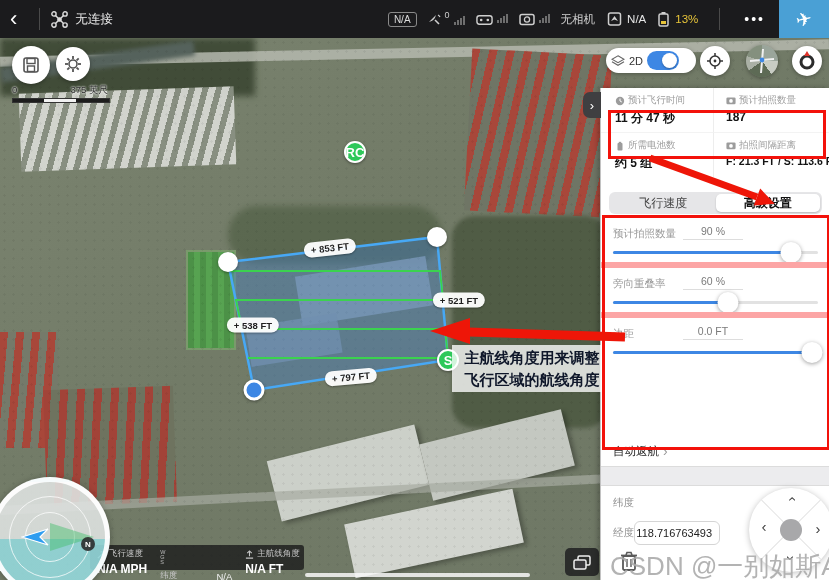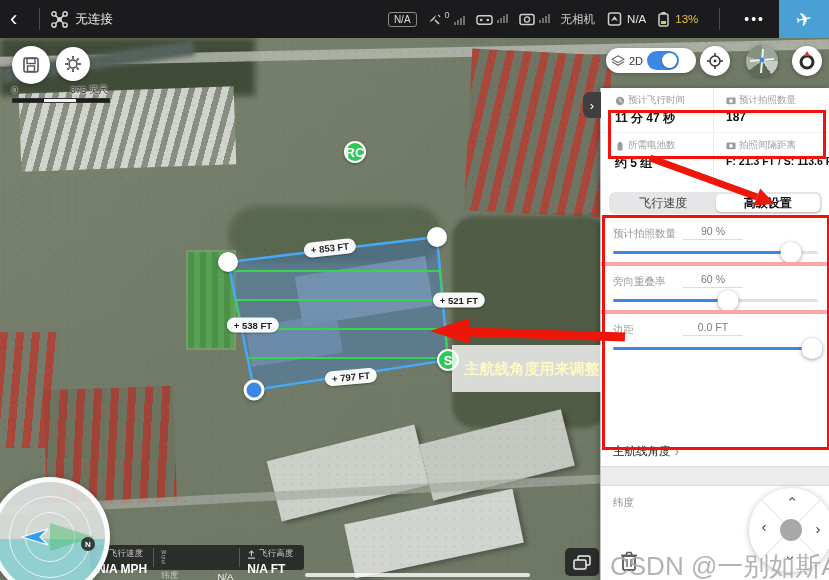--- a/index.html
+++ b/index.html
@@ -69,21 +69,21 @@
   .stat:nth-child(even){border-left:1px solid #ededed;padding-left:12px;}
   .stat:nth-child(n+3){border-top:1px solid #f3f3f3;}
   .stat .lab{font-size:9.5px;color:#9c9c9c;display:flex;align-items:center;gap:3px;white-space:nowrap;}
   .stat .val{font-size:12px;font-weight:bold;color:#141414;margin-top:3px;white-space:nowrap;}
   .stat:nth-child(4) .val{font-size:10.5px;}
   .tabs{position:absolute;left:8px;top:104px;right:8px;height:22px;background:#e6e6e8;border-radius:6px;
         display:flex;padding:2px;box-sizing:border-box;}
   .tab{flex:1;display:flex;align-items:center;justify-content:center;font-size:12px;color:#444;border-radius:5px;}
   .tab.active{background:#fff;box-shadow:0 1px 2px rgba(0,0,0,.2);font-weight:bold;color:#111;}
   .settings{position:absolute;left:0;top:130px;right:0;}
-  .srow{position:relative;height:44px;border-top:4px solid #fca5a5;}
+  .srow{position:relative;height:44px;border-top:6px solid #fca5a5;}
   .srow:first-child{border-top:none;}
   .srow .lab{position:absolute;left:12px;top:9px;font-size:10.5px;color:#9a9a9a;}
   .srow .vfield{position:absolute;left:82px;top:7px;width:60px;text-align:center;font-size:10.5px;color:#7a7a7a;
                 border-bottom:1px solid #ddd;padding-bottom:2px;}
   .slider{position:absolute;left:12px;right:12px;top:24px;height:20px;}
   .slider .track{position:absolute;left:0;right:0;top:9px;height:3px;background:#e2e2e2;border-radius:2px;}
   .slider .fill{position:absolute;left:0;top:9px;height:3px;background:#3d87e4;border-radius:2px;}
   .slider .thumb{position:absolute;top:0;width:21px;height:21px;border-radius:50%;background:#fff;
                  box-shadow:0 1px 4px rgba(0,0,0,.38);transform:translateX(-50%);}
   .gimbal-note{position:absolute;left:150px;top:4px;font-size:14px;font-weight:bold;color:#e01508;white-space:nowrap;}
@@ -105,21 +105,21 @@
   .dpad .ch{position:absolute;font-size:15px;color:#3c3c3c;width:14px;height:14px;line-height:14px;text-align:center;}
   .dpad .up{left:35px;top:4px;transform:rotate(-90deg);}
   .dpad .lt{left:8px;top:34px;transform:rotate(180deg);}
   .dpad .rt{left:62px;top:34px;}
   .dpad .dn{left:35px;top:63px;transform:rotate(90deg);}
   .trash{position:absolute;left:18px;top:462px;width:20px;height:22px;}
   
   .redbox{position:absolute;border:3px solid #f3120b;z-index:45;pointer-events:none;}
   .note-box{position:absolute;left:452px;top:345px;width:160px;height:47px;background:rgba(255,255,255,.78);
             z-index:40;display:flex;flex-direction:column;align-items:center;justify-content:center;
-            font-size:15px;font-weight:bold;color:#fef9c3;line-height:22px;white-space:nowrap;}
+            font-size:15px;font-weight:bold;color:#0f172a;line-height:22px;white-space:nowrap;}
   .arrows{position:absolute;inset:0;z-index:50;pointer-events:none;}
   .watermark{position:absolute;left:610px;top:549px;z-index:60;font-size:26px;color:rgba(168,168,168,.88);
              white-space:nowrap;z-index:60;}
   
   .compass{position:absolute;left:-10px;top:477px;width:110px;height:110px;border-radius:50%;
            border:5px solid rgba(255,255,255,.92);z-index:7;
            background:linear-gradient(180deg,rgba(222,226,224,.90) 0 52%,rgba(148,216,219,.90) 52% 100%);
            box-shadow:0 1px 6px rgba(0,0,0,.3);}
   .compass .ring{position:absolute;border-radius:50%;border:1px solid rgba(255,255,255,.75);}
   .compass .r1{left:14px;top:14px;right:14px;bottom:14px;}
@@ -336,28 +336,32 @@
       <span class="vfield">0.0 FT</span>
       <div class="slider">
         <div class="track"></div>
           <div class="fill" style="width: 97%;"></div>
         <div class="thumb" style="left: 97%;"></div>
       </div>
     </div>
   </div>
 
   <div class="finish">
-    <span class="val">主航线角度</span>
+    <span class="val">自动返航</span>
     <span class="chev">›</span>
   </div>
 
   <div class="grayband"></div>
 
   <div class="coord" style="top:402px;">
     <span class="lab">纬度</span>
+  </div>
+  <div class="coord" style="top:432px;">
+    <span class="lab">经度</span>
+    <span class="box">118.716763493</span>
   </div>
 
   <div class="dpad">
     <div class="diag d1"></div>
       <div class="diag d2"></div>
     <span class="ch up">›</span>
     <span class="ch lt">›</span>
     <span class="ch rt">›</span>
     <span class="ch dn">›</span>
     <div class="c"></div>
@@ -476,21 +480,21 @@
         </span>
 
     </span>
   </div>
   <div class="tl-div"></div>
   <div class="tl-sec">
     <span class="tl-lab">
       <svg width="9" height="9" viewBox="0 0 10 10">
           <path d="M1 9 H9 M5 1 V7 M2.5 3.5 L5 1 L7.5 3.5" stroke="#c6c6c6" stroke-width="1.2" fill="none"></path>
         </svg>
-      <span>飞行高度</span>
+      <span>主航线角度</span>
     </span>
     <span class="tl-val">N/A FT</span>
   </div>
 </div>
 
 <div class="compass">
   <div class="ring r1"></div>
     <div class="ring r2"></div>
   <div class="wedge" style="transform:none;left:55px;"></div>
   <svg width="30" height="20" viewBox="0 0 30 20" style="position:absolute;left:26px;top:45px;">
@@ -505,20 +509,21 @@
     <rect x="1" y="5" width="12" height="9" rx="1.5" fill="#3a3a3c" stroke="#f0f0f0" stroke-width="1.5"></rect>
   </svg>
 </div>
 <div class="home-ind"></div>
 
 <div class="redbox" style="left:608px;top:110px;width:212px;height:43px;"></div>
 <div class="redbox" style="left:602px;top:215px;width:222px;height:229px;"></div>
 
 <div class="note-box">
   <span>主航线角度用来调整</span>
+  <span>飞行区域的航线角度</span>
 </div>
 
 <svg class="arrows" width="829" height="580">
 
   <line x1="468" y1="332" x2="625" y2="337" stroke="#ee1608" stroke-width="9"></line>
   <polygon points="430,331 470,318 470,344" fill="#ee1608"></polygon>
 
   <line x1="650" y1="158" x2="757" y2="197" stroke="#ee1608" stroke-width="7"></line>
   <polygon points="0,-9 19,0 0,9" transform="translate(757,197) rotate(21)" fill="#ee1608"></polygon>
 </svg>

